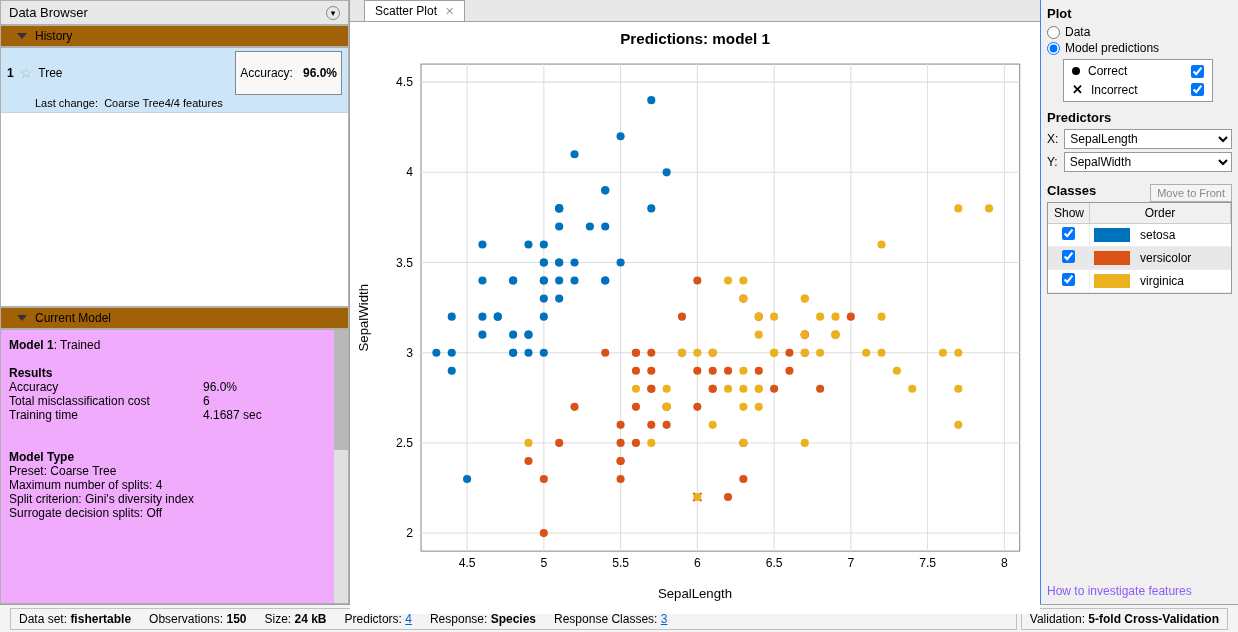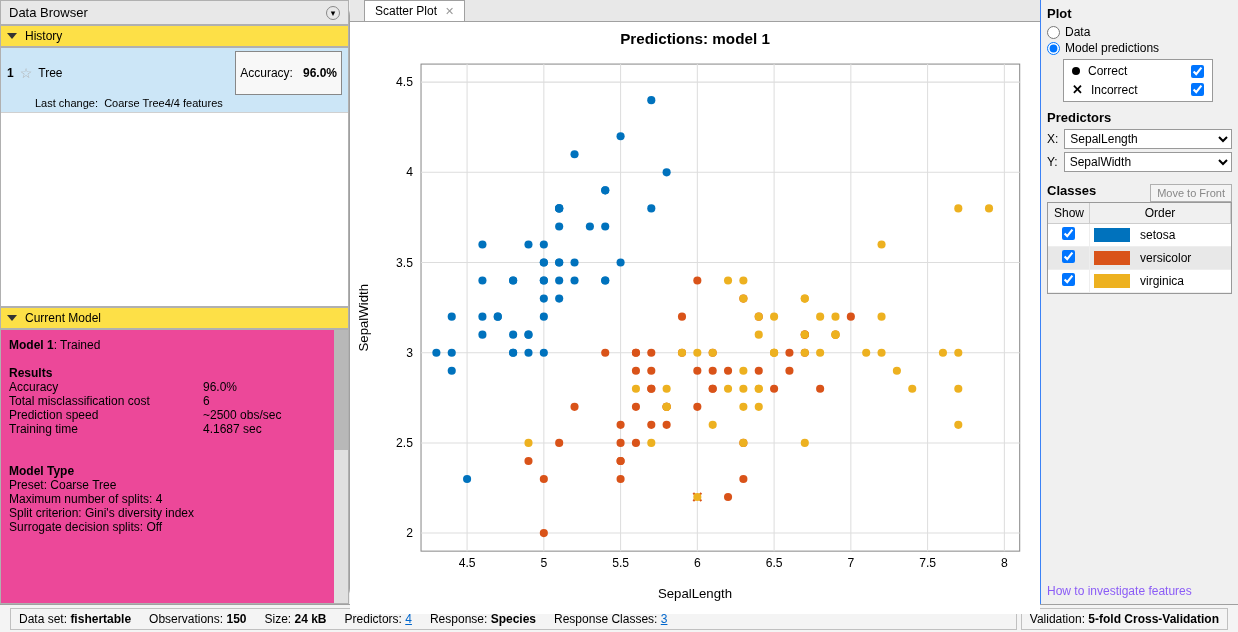--- a/index.html
+++ b/index.html
@@ -1,28 +1,28 @@
 <!DOCTYPE html>
 <html><head>
 <meta charset="utf-8">
 <style>
 * { box-sizing: border-box; margin: 0; padding: 0; font-family: Arial, Helvetica, sans-serif; }
 body { background: #f0f0f0; font-size: 12px; width: 1238px; height: 632px; overflow: hidden; display:flex; flex-direction:column; }
 .main-row { display:flex; flex:1; min-height:0; }
-.left-col { width:350px; display:flex; flex-direction:column; border-right:1px solid #a0a0a0;border-radius:16px; }
+.left-col { width:350px; display:flex; flex-direction:column; border-right:1px solid #a0a0a0; }
 .panel-title { background:#e8e8e8; border:1px solid #b0b0b0; padding:4px 8px; font-size:13px; display:flex; align-items:center; justify-content:space-between; }
-.section-hdr { background:#fde047; border:1px solid #b0b0b0; padding:3px 6px; font-size:12px; display:flex; align-items:center; gap:4px; }
+.section-hdr { background:#a16207; border:1px solid #b0b0b0; padding:3px 16px; font-size:12px; display:flex; align-items:center; gap:4px; }
 .tri { display:inline-block; width:0; height:0; border-left:5px solid transparent; border-right:5px solid transparent; border-top:6px solid #333; margin-right:4px; }
 .history-body { flex:0 0 260px; border:1px solid #b0b0b0; background:#fff; overflow:auto; }
 .history-item { background:#cce6f7; padding:3px 6px; border-bottom:1px solid #d0d0d0; font-size:12px; }
 .hi-row1 { display:flex; align-items:center; gap:6px; }
 .hi-star { color:#b0b0b0; font-size:14px; }
 .hi-acc { margin-left:auto; border:1px solid #888; padding:14px 4px; background:#f8f8f8; font-size:12px; }
 .hi-row2 { display:flex; justify-content:flex-start; font-size:11px; margin-top:2px;margin-left:28px; }
-.current-body { flex:1; border:1px solid #b0b0b0; background:#ec4899; padding:8px; overflow:auto; position:relative; }
+.current-body { flex:1; border:1px solid #b0b0b0; background:#f0abfc; padding:8px; overflow:auto; position:relative; }
 .current-body .scroll { position:absolute; right:0; top:0; bottom:0; width:14px; background:#e0e0e0; }
 .current-body .thumb { position:absolute; right:0; top:0; width:14px; height:120px; background:#b8b8b8; }
 .cb-inner { margin-right:16px; }
 .rlabel { display:flex; gap:24px; }
 .rlabel div:first-child { width:170px; }
 .center-col { flex:1; display:flex; flex-direction:column; min-width:0; }
 .tab-bar { height:22px; display:flex; align-items:flex-end; padding-left:14px; border-bottom:1px solid #a0a0a0; background:#e8e8e8; }
 .tab { background:#fff; border:1px solid #a0a0a0; border-bottom:none; padding:3px 10px; font-size:12px; display:flex; align-items:center; gap:8px; }
 .tab .close { color:#999; font-size:11px; }
 .plot-area { flex:1; background:#fff; position:relative; }
@@ -95,24 +95,20 @@
         <p><b>Model 1</b><span>: Trained</span></p>
         <br>
         <p><b>Results</b></p>
         <div class="rlabel">
             <div>Accuracy</div>
             <div>96.0%</div>
           </div>
         <div class="rlabel">
             <div>Total misclassification cost</div>
             <div>6</div>
-          </div>
-        <div class="rlabel">
-            <div>Prediction speed</div>
-            <div>~2500 obs/sec</div>
           </div>
         <div class="rlabel">
             <div>Training time</div>
             <div>4.1687 sec</div>
           </div>
         <br><br>
         <p><b>Model Type</b></p>
         <p>Preset: Coarse Tree</p>
         <p>Maximum number of splits: 4</p>
         <p>Split criterion: Gini's diversity index</p>

